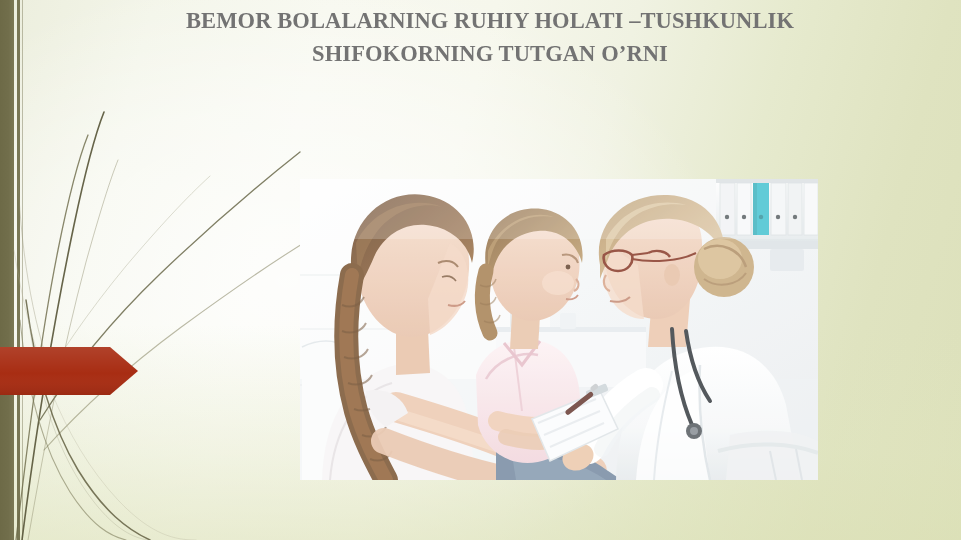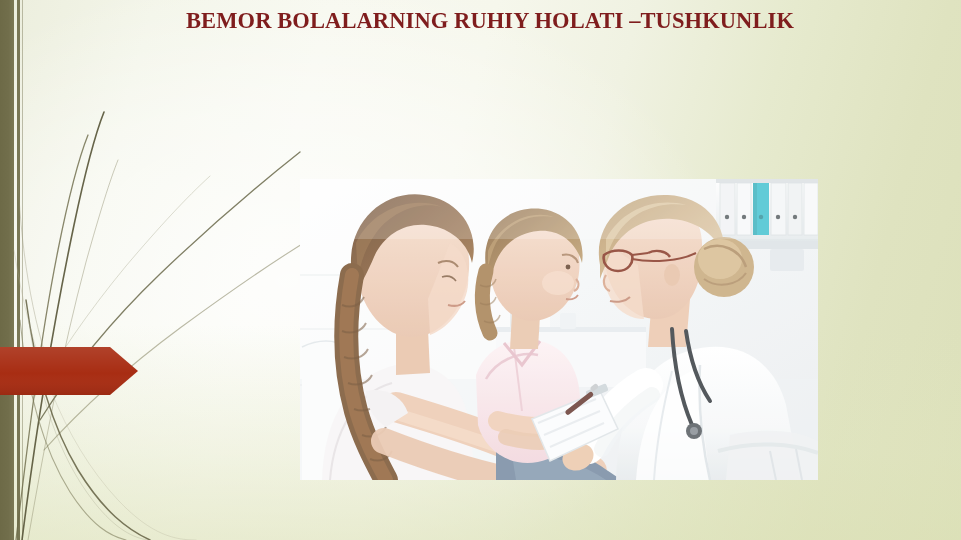--- a/index.html
+++ b/index.html
@@ -95,21 +95,21 @@
     position: absolute;
     left: 120px;
     top: 4px;
     width: 740px;
     text-align: center;
     font-family: "Liberation Serif", serif;
     font-weight: bold;
     font-size: 22.5px;
     line-height: 33px;
     letter-spacing: 0.1px;
-    color: #7f1d1d;
+    color: #737373;
   }
   .title .tline { display: block; white-space: nowrap; }
 
   
   .photo {
     position: absolute;
     left: 300px;
     top: 179px;
     width: 518px;
     height: 301px;
@@ -158,20 +158,21 @@
       <linearGradient id="agr" x1="0" y1="0" x2="0" y2="1">
         <stop offset="0%" stop-color="#ffffff" stop-opacity="0.10"></stop>
         <stop offset="55%" stop-color="#ffffff" stop-opacity="0.0"></stop>
         <stop offset="100%" stop-color="#000000" stop-opacity="0.08"></stop>
       </linearGradient>
     </defs>
   </svg>
 
   <div class="title">
     <span class="tline">BEMOR BOLALARNING RUHIY HOLATI –TUSHKUNLIK</span>
+    <span class="tline">SHIFOKORNING TUTGAN O’RNI</span>
   </div>
 
   <div class="photo">
     <svg width="518" height="301" viewBox="0 0 518 301">
       <defs>
         <linearGradient id="roomBg" x1="0" y1="0" x2="1" y2="1">
           <stop offset="0%" stop-color="#fdfdfd"></stop>
           <stop offset="45%" stop-color="#f4f6f7"></stop>
           <stop offset="100%" stop-color="#e9edef"></stop>
         </linearGradient>

